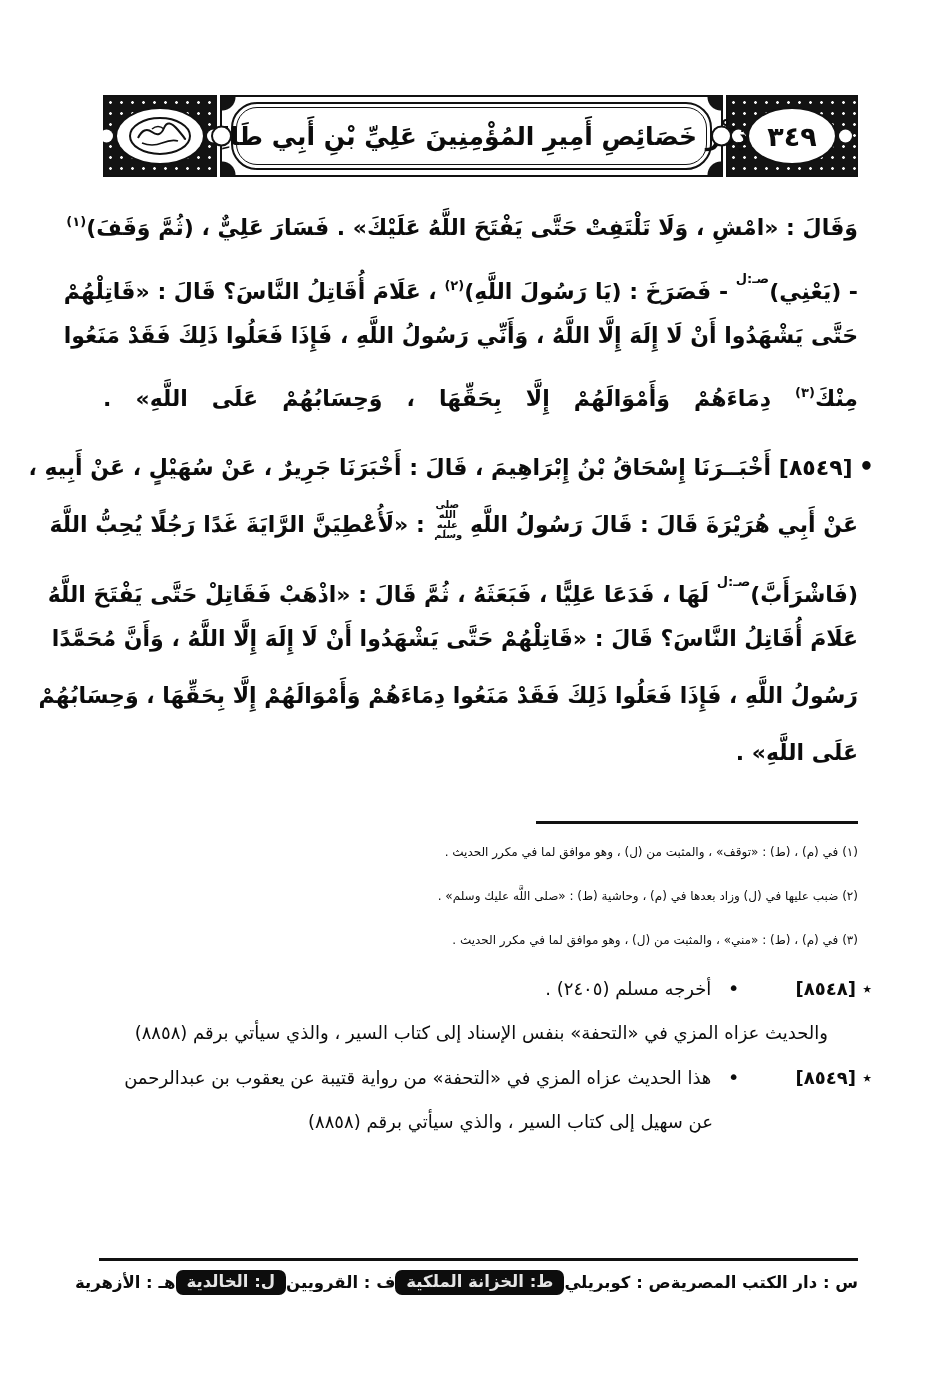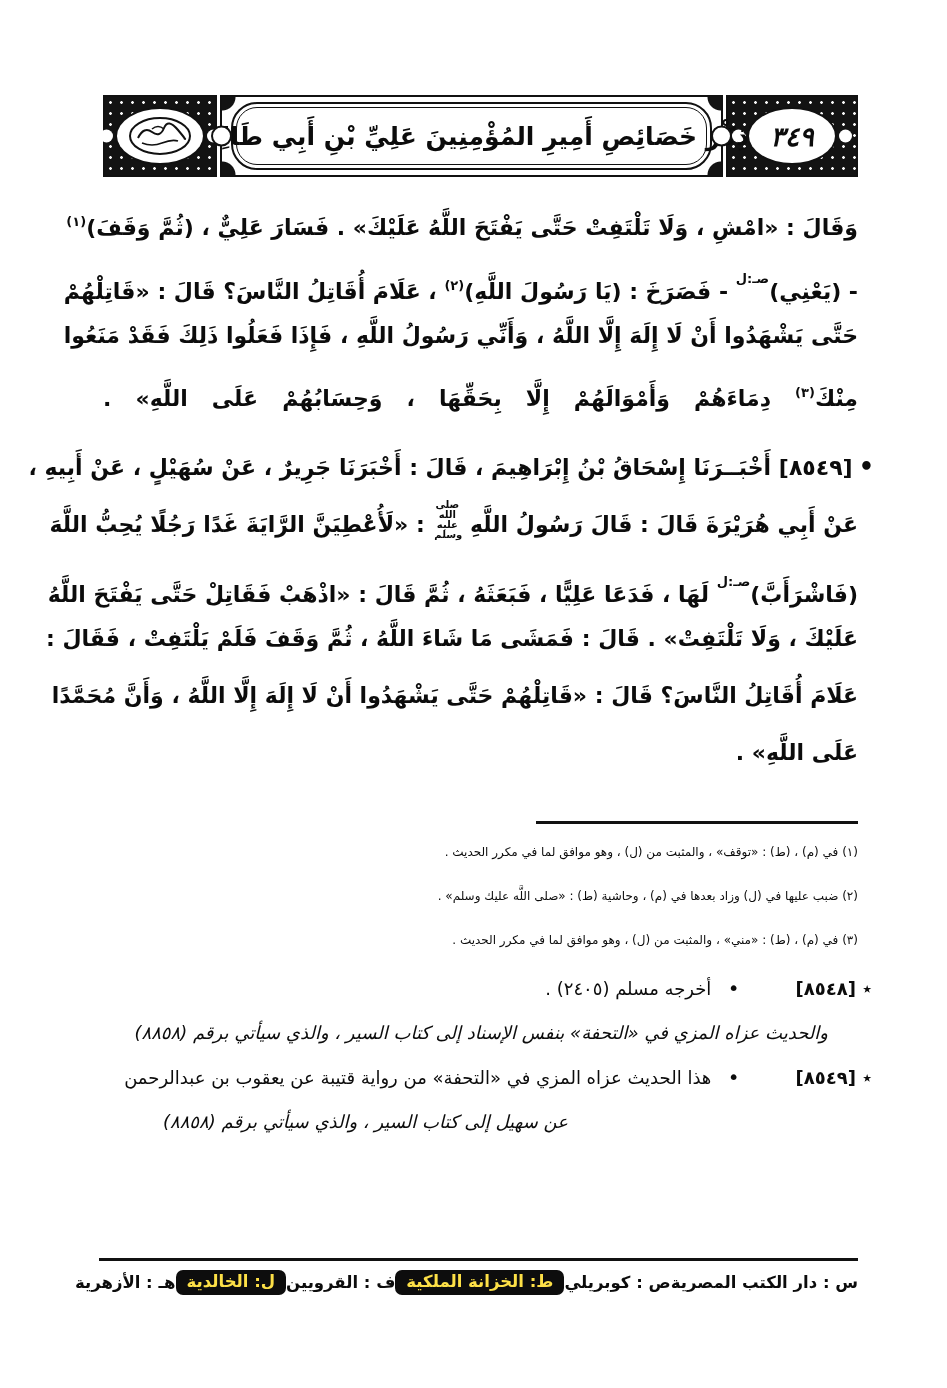--- a/index.html
+++ b/index.html
@@ -11,21 +11,21 @@
   .content{position:absolute;top:0;right:89px;left:103px;}
 
   
   .band{margin-top:95px;height:82px;display:flex;align-items:stretch;gap:3px;}
   .endbox{
     border:2px solid #111;background:
       radial-gradient(#f7f7f7 1.1px, transparent 1.6px) 0 0/11px 11px,
       #131313;
     position:relative;display:flex;align-items:center;justify-content:center;flex:0 0 auto;
   }
-  .endbox.leftbox{width:128px;font-style:italic;}
+  .endbox.leftbox{width:128px;}
   .endbox.rightbox{width:110px;}
   .oval{
     background:#fff;border-radius:50%;width:86px;height:54px;
     display:flex;align-items:center;justify-content:center;
     box-shadow:0 0 0 2px #111;position:relative;
   }
   .oval::before,.oval::after{
     content:"";position:absolute;top:50%;width:13px;height:13px;border-radius:50%;
     background:#fff;transform:translateY(-50%);
   }
@@ -77,34 +77,34 @@
   
   .footnote-sep{margin-top:40px;width:322px;height:3px;background:#111;}
   .footnotes{margin-top:6px;font-size:12px;font-weight:normal;}
   .fn{line-height:44px;text-align:right;white-space:nowrap;}
 
   
   .refs{margin-top:4px;font-size:18px;}
   .ref-row{display:flex;align-items:baseline;gap:44px;line-height:44px;white-space:nowrap;}
   .refmark{font-weight:bold;margin-left:12px;margin-right:-14px;letter-spacing:2px;}
   .refbody .rbullet{font-size:20px;margin-left:10px;}
-  .ref-cont{line-height:44px;white-space:nowrap;font-style:italic;}
+  .ref-cont{line-height:44px;white-space:nowrap;}
   .ref-cont.rightish{padding-right:30px;text-align:right;}
-  .ref-cont.centered{text-align:left;padding-left:60px;}
+  .ref-cont.centered{text-align:center;padding-left:60px;}
 
   
   .sigla-bar{position:absolute;top:1258px;right:89px;left:99px;}
   .sigla-rule{height:3px;background:#111;}
   .sigla{
     margin-top:9px;display:flex;justify-content:space-between;align-items:center;
     font-size:16.5px;font-weight:bold;
   }
   .sig{white-space:nowrap;}
   .sig.badge{
-    background:#0d0d0d;color:#fde047;padding:2px 11px 4px;border-radius:7px;
+    background:#0d0d0d;color:#e5e5e5;padding:2px 11px 4px;border-radius:7px;
   }
 </style>
 </head>
 <body>
 
 <div class="page">
   <div class="content">
 
     <header class="band">
       <div class="endbox leftbox">
@@ -135,22 +135,22 @@
       <div class="para" id="para-0">
           <div class="line"><span class="t">وَقَالَ : «امْشِ ، وَلَا تَلْتَفِتْ حَتَّى يَفْتَحَ اللَّهُ عَلَيْكَ» . فَسَارَ عَلِيٌّ ، (ثُمَّ وَقَفَ)</span><span class="fnref">(١)</span></div>
           <div class="line"><span class="t">- (يَعْنِي)</span><span class="marg">صـ:ل</span><span class="t"> - فَصَرَخَ : (يَا رَسُولَ اللَّهِ)</span><span class="fnref">(٢)</span><span class="t"> ، عَلَامَ أُقَاتِلُ النَّاسَ؟ قَالَ : «قَاتِلْهُمْ</span></div>
           <div class="line"><span class="t">حَتَّى يَشْهَدُوا أَنْ لَا إِلَهَ إِلَّا اللَّهُ ، وَأَنِّي رَسُولُ اللَّهِ ، فَإِذَا فَعَلُوا ذَلِكَ فَقَدْ مَنَعُوا</span></div>
           <div class="line"><span class="t">مِنْكَ</span><span class="fnref">(٣)</span><span class="t"> دِمَاءَهُمْ وَأَمْوَالَهُمْ إِلَّا بِحَقِّهَا ، وَحِسَابُهُمْ عَلَى اللَّهِ» .</span></div>
         </div>
       <div class="para" id="para-1">
           <div class="line"><span class="bullet">•</span><span class="hnum">[٨٥٤٩]</span><span class="t"> أَخْبَــرَنَا إِسْحَاقُ بْنُ إِبْرَاهِيمَ ، قَالَ : أَخْبَرَنَا جَرِيرٌ ، عَنْ سُهَيْلٍ ، عَنْ أَبِيهِ ،</span></div>
           <div class="line"><span class="t">عَنْ أَبِي هُرَيْرَةَ قَالَ : قَالَ رَسُولُ اللَّهِ </span><span class="sws">صلى الله عليه وسلم</span><span class="t"> : «لَأُعْطِيَنَّ الرَّايَةَ غَدًا رَجُلًا يُحِبُّ اللَّهَ</span></div>
           <div class="line"><span class="t">(فَاشْرَأَبَّ)</span><span class="marg">صـ:ل</span><span class="t"> لَهَا ، فَدَعَا عَلِيًّا ، فَبَعَثَهُ ، ثُمَّ قَالَ : «اذْهَبْ فَقَاتِلْ حَتَّى يَفْتَحَ اللَّهُ</span></div>
-          <div class="line"><span class="t">عَلَيْكَ ، وَلَا تَلْتَفِتْ» . قَالَ : فَمَشَى مَا شَاءَ اللَّهُ ، ثُمَّ وَقَفَ فَلَمْ يَلْتَفِتْ ، فَقَالَ :</span></div>
           <div class="line"><span class="t">عَلَامَ أُقَاتِلُ النَّاسَ؟ قَالَ : «قَاتِلْهُمْ حَتَّى يَشْهَدُوا أَنْ لَا إِلَهَ إِلَّا اللَّهُ ، وَأَنَّ مُحَمَّدًا</span></div>
+          <div class="line"><span class="t">رَسُولُ اللَّهِ ، فَإِذَا فَعَلُوا ذَلِكَ فَقَدْ مَنَعُوا دِمَاءَهُمْ وَأَمْوَالَهُمْ إِلَّا بِحَقِّهَا ، وَحِسَابُهُمْ</span></div>
           <div class="line short"><span class="t">عَلَى اللَّهِ» .</span></div>
         </div>
     </main>
 
     <div class="footnote-sep"></div>
     <section class="footnotes" id="footnotes">
         <div class="fn">(١) في (م) ، (ط) : «توقف» ، والمثبت من (ل) ، وهو موافق لما في مكرر الحديث .</div>
         <div class="fn">(٢) ضبب عليها في (ل) وزاد بعدها في (م) ، وحاشية (ط) : «صلى اللَّه عليك وسلم» .</div>
         <div class="fn">(٣) في (م) ، (ط) : «مني» ، والمثبت من (ل) ، وهو موافق لما في مكرر الحديث .</div>
       </section>

